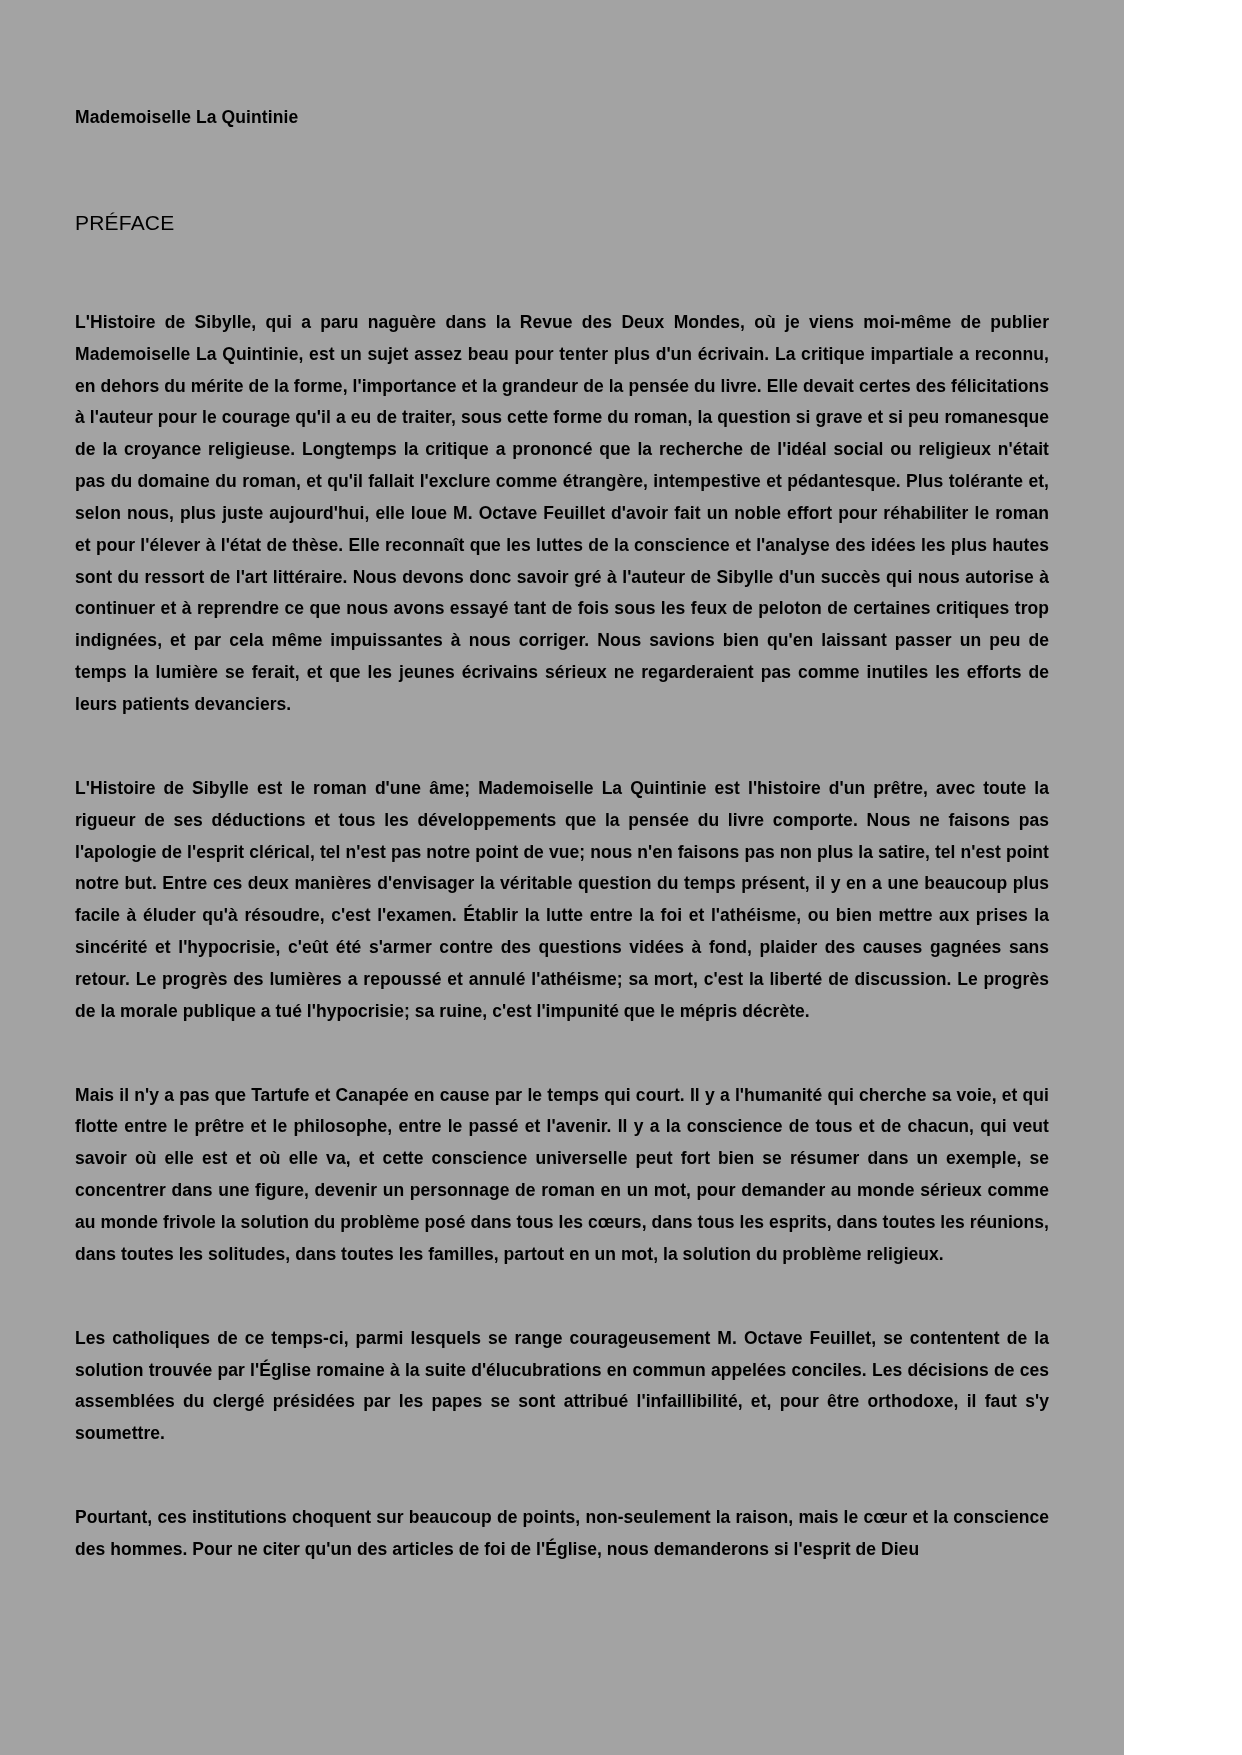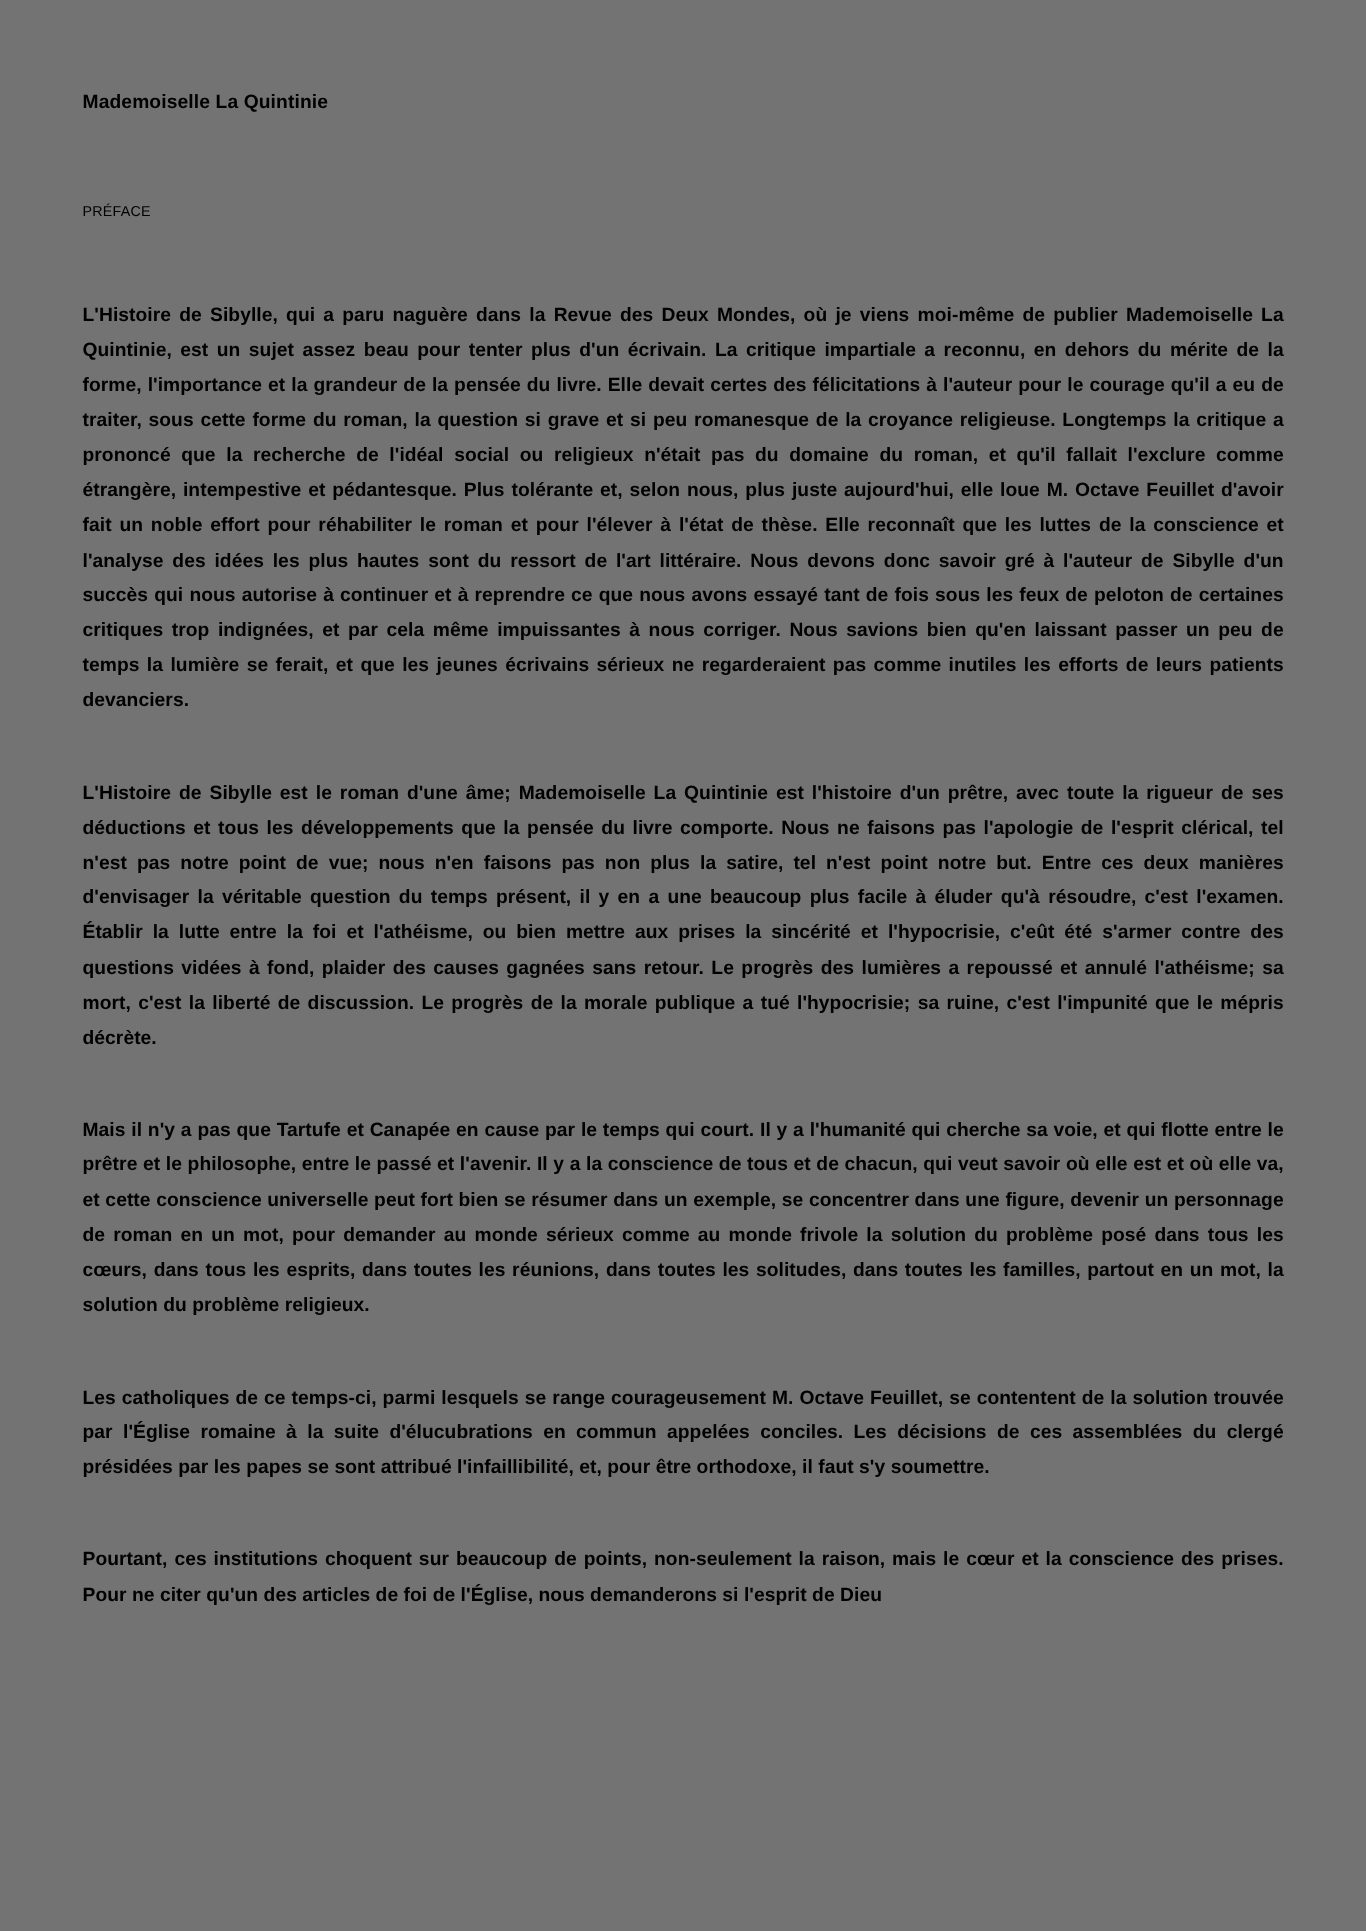--- a/index.html
+++ b/index.html
@@ -9,34 +9,34 @@
   }
   body {
     width: 1242px;
     min-height: 1755px;
     font-family: "Liberation Sans", sans-serif;
     color: #000000;
     -webkit-font-smoothing: antialiased;
   }
   .page {
     box-sizing: border-box;
-    width: 1242px;
+    width: 1124px;
     min-height: 1755px;
-    padding: 72px 75px 60px 75px;
-    background: #737373;
+    padding: 97px 75px 60px 75px;
+    background: #a3a3a3;
   }
   .doc-title {
     font-size: 17.5px;
     font-weight: bold;
     line-height: 1.4;
     margin: 8px 0 0 0;
     letter-spacing: 0.1px;
   }
   .section-heading {
-    font-size: 13px;
+    font-size: 21px;
     font-weight: normal;
     line-height: 1.4;
     margin: 78px 0 0 0;
     letter-spacing: 0.2px;
   }
   .body-block {
     margin-top: 70px;
     font-weight: bold;
   }
   p.para {
@@ -58,16 +58,16 @@
 
   <h1 class="doc-title">Mademoiselle La Quintinie</h1>
 
   <h2 class="section-heading">PRÉFACE</h2>
 
   <div class="body-block">
     <p class="para">L'Histoire de Sibylle, qui a paru naguère dans la Revue des Deux Mondes, où je viens moi-même de publier Mademoiselle La Quintinie, est un sujet assez beau pour tenter plus d'un écrivain. La critique impartiale a reconnu, en dehors du mérite de la forme, l'importance et la grandeur de la pensée du livre. Elle devait certes des félicitations à l'auteur pour le courage qu'il a eu de traiter, sous cette forme du roman, la question si grave et si peu romanesque de la croyance religieuse. Longtemps la critique a prononcé que la recherche de l'idéal social ou religieux n'était pas du domaine du roman, et qu'il fallait l'exclure comme étrangère, intempestive et pédantesque. Plus tolérante et, selon nous, plus juste aujourd'hui, elle loue M. Octave Feuillet d'avoir fait un noble effort pour réhabiliter le roman et pour l'élever à l'état de thèse. Elle reconnaît que les luttes de la conscience et l'analyse des idées les plus hautes sont du ressort de l'art littéraire. Nous devons donc savoir gré à l'auteur de Sibylle d'un succès qui nous autorise à continuer et à reprendre ce que nous avons essayé tant de fois sous les feux de peloton de certaines critiques trop indignées, et par cela même impuissantes à nous corriger. Nous savions bien qu'en laissant passer un peu de temps la lumière se ferait, et que les jeunes écrivains sérieux ne regarderaient pas comme inutiles les efforts de leurs patients devanciers.</p>
     <p class="para">L'Histoire de Sibylle est le roman d'une âme; Mademoiselle La Quintinie est l'histoire d'un prêtre, avec toute la rigueur de ses déductions et tous les développements que la pensée du livre comporte. Nous ne faisons pas l'apologie de l'esprit clérical, tel n'est pas notre point de vue; nous n'en faisons pas non plus la satire, tel n'est point notre but. Entre ces deux manières d'envisager la véritable question du temps présent, il y en a une beaucoup plus facile à éluder qu'à résoudre, c'est l'examen. Établir la lutte entre la foi et l'athéisme, ou bien mettre aux prises la sincérité et l'hypocrisie, c'eût été s'armer contre des questions vidées à fond, plaider des causes gagnées sans retour. Le progrès des lumières a repoussé et annulé l'athéisme; sa mort, c'est la liberté de discussion. Le progrès de la morale publique a tué l'hypocrisie; sa ruine, c'est l'impunité que le mépris décrète.</p>
     <p class="para">Mais il n'y a pas que Tartufe et Canapée en cause par le temps qui court. Il y a l'humanité qui cherche sa voie, et qui flotte entre le prêtre et le philosophe, entre le passé et l'avenir. Il y a la conscience de tous et de chacun, qui veut savoir où elle est et où elle va, et cette conscience universelle peut fort bien se résumer dans un exemple, se concentrer dans une figure, devenir un personnage de roman en un mot, pour demander au monde sérieux comme au monde frivole la solution du problème posé dans tous les cœurs, dans tous les esprits, dans toutes les réunions, dans toutes les solitudes, dans toutes les familles, partout en un mot, la solution du problème religieux.</p>
     <p class="para">Les catholiques de ce temps-ci, parmi lesquels se range courageusement M. Octave Feuillet, se contentent de la solution trouvée par l'Église romaine à la suite d'élucubrations en commun appelées conciles. Les décisions de ces assemblées du clergé présidées par les papes se sont attribué l'infaillibilité, et, pour être orthodoxe, il faut s'y soumettre.</p>
-    <p class="para">Pourtant, ces institutions choquent sur beaucoup de points, non-seulement la raison, mais le cœur et la conscience des prises. Pour ne citer qu'un des articles de foi de l'Église, nous demanderons si l'esprit de Dieu</p>
+    <p class="para">Pourtant, ces institutions choquent sur beaucoup de points, non-seulement la raison, mais le cœur et la conscience des hommes. Pour ne citer qu'un des articles de foi de l'Église, nous demanderons si l'esprit de Dieu</p>
   </div>
 
 </div>
 
 </body></html>

